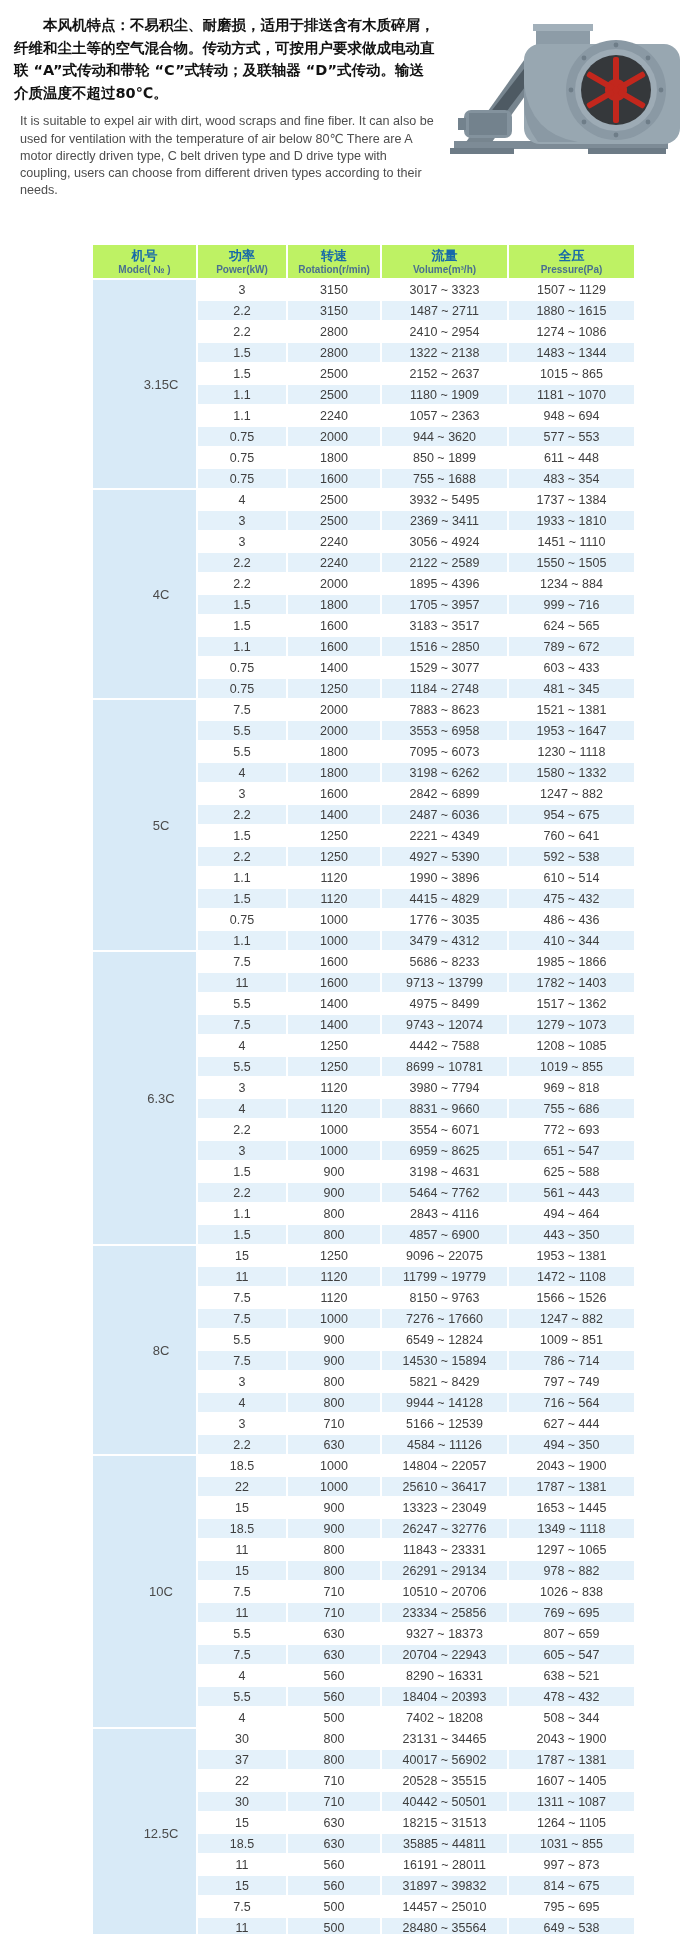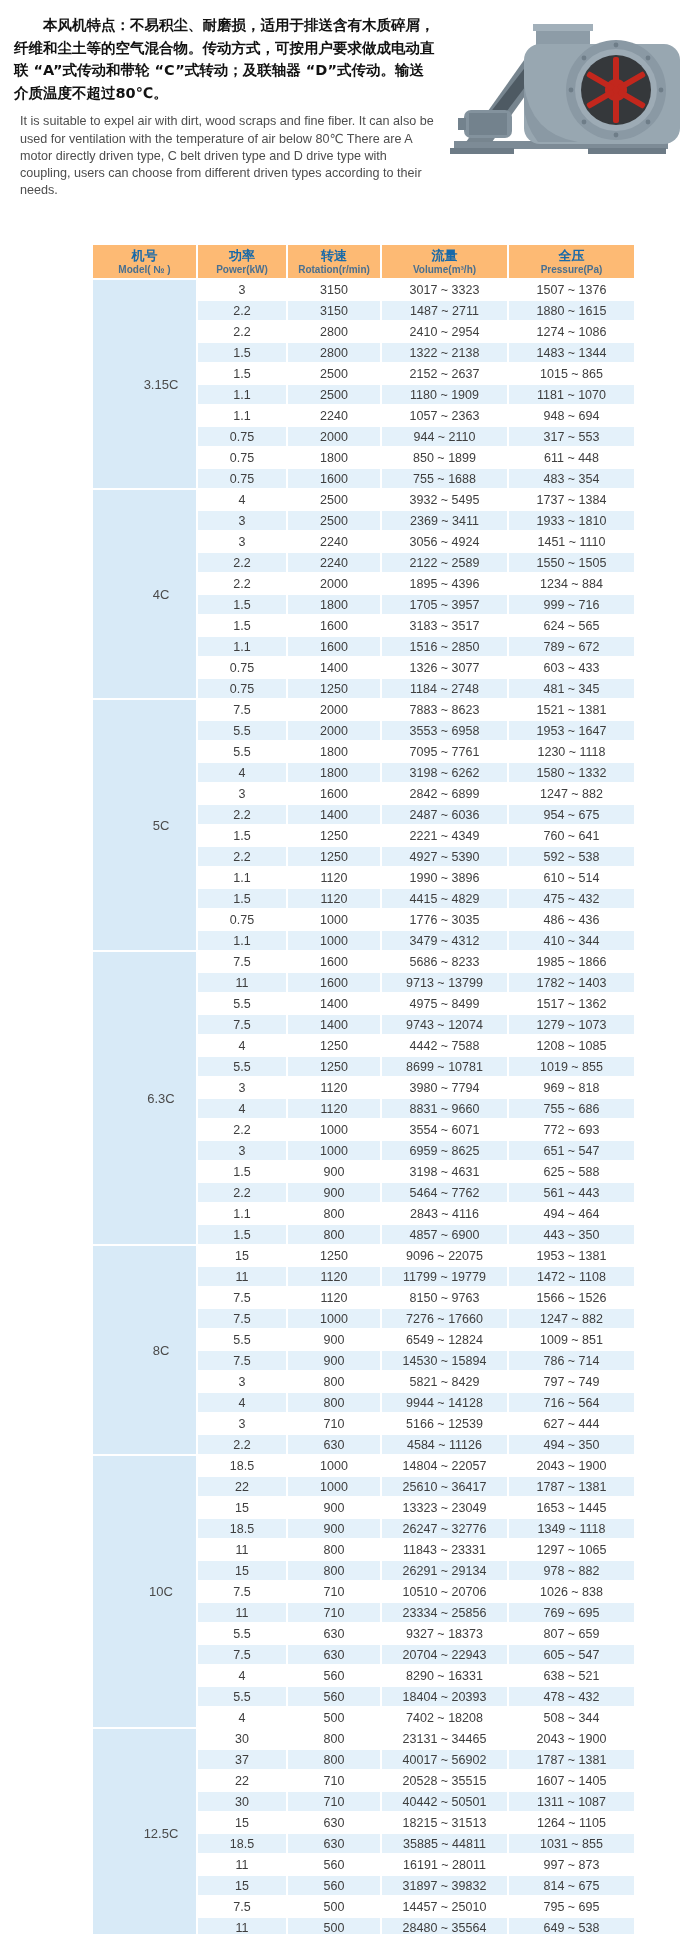--- a/index.html
+++ b/index.html
@@ -32,21 +32,21 @@
 
   
   table.spec {
     border-collapse:separate;
     border-spacing:2px;
     table-layout:fixed;
     width:537px;
     margin:44px 0 8px 91px;
   }
   table.spec th {
-    background:#fdba74;
+    background:#bef264;
     padding:3px 0 2px 0;
     vertical-align:middle;
   }
   .h-zh { display:block; font-size:13px; font-weight:bold; color:#1769a9; line-height:1.25; }
   .h-en { display:block; font-size:10px; font-weight:bold; color:#4a7090; line-height:1.2; }
   table.spec td {
     height:19px;
     padding:0;
     text-align:center;
     vertical-align:middle;
@@ -164,21 +164,21 @@
           <span class="h-en">Pressure(Pa)</span>
         </th>
       </tr>
     </thead>
     <tbody id="spec-body">
         <tr>
           <td class="model-cell" rowspan="10">3.15C</td>
           <td>3</td>
           <td>3150</td>
           <td>3017 ~ 3323</td>
-          <td>1507 ~ 1376</td>
+          <td>1507 ~ 1129</td>
         </tr>
         <tr class="row-alt">
           <td>2.2</td>
           <td>3150</td>
           <td>1487 ~ 2711</td>
           <td>1880 ~ 1615</td>
         </tr>
         <tr>
           <td>2.2</td>
           <td>2800</td>
@@ -205,22 +205,22 @@
         </tr>
         <tr>
           <td>1.1</td>
           <td>2240</td>
           <td>1057 ~ 2363</td>
           <td>948 ~ 694</td>
         </tr>
         <tr class="row-alt">
           <td>0.75</td>
           <td>2000</td>
-          <td>944 ~ 2110</td>
-          <td>317 ~ 553</td>
+          <td>944 ~ 3620</td>
+          <td>577 ~ 553</td>
         </tr>
         <tr>
           <td>0.75</td>
           <td>1800</td>
           <td>850 ~ 1899</td>
           <td>611 ~ 448</td>
         </tr>
         <tr class="row-alt">
           <td>0.75</td>
           <td>1600</td>
@@ -272,21 +272,21 @@
         </tr>
         <tr class="row-alt">
           <td>1.1</td>
           <td>1600</td>
           <td>1516 ~ 2850</td>
           <td>789 ~ 672</td>
         </tr>
         <tr>
           <td>0.75</td>
           <td>1400</td>
-          <td>1326 ~ 3077</td>
+          <td>1529 ~ 3077</td>
           <td>603 ~ 433</td>
         </tr>
         <tr class="row-alt">
           <td>0.75</td>
           <td>1250</td>
           <td>1184 ~ 2748</td>
           <td>481 ~ 345</td>
         </tr>
         <tr>
           <td class="model-cell" rowspan="12">5C</td>
@@ -297,21 +297,21 @@
         </tr>
         <tr class="row-alt">
           <td>5.5</td>
           <td>2000</td>
           <td>3553 ~ 6958</td>
           <td>1953 ~ 1647</td>
         </tr>
         <tr>
           <td>5.5</td>
           <td>1800</td>
-          <td>7095 ~ 7761</td>
+          <td>7095 ~ 6073</td>
           <td>1230 ~ 1118</td>
         </tr>
         <tr class="row-alt">
           <td>4</td>
           <td>1800</td>
           <td>3198 ~ 6262</td>
           <td>1580 ~ 1332</td>
         </tr>
         <tr>
           <td>3</td>

